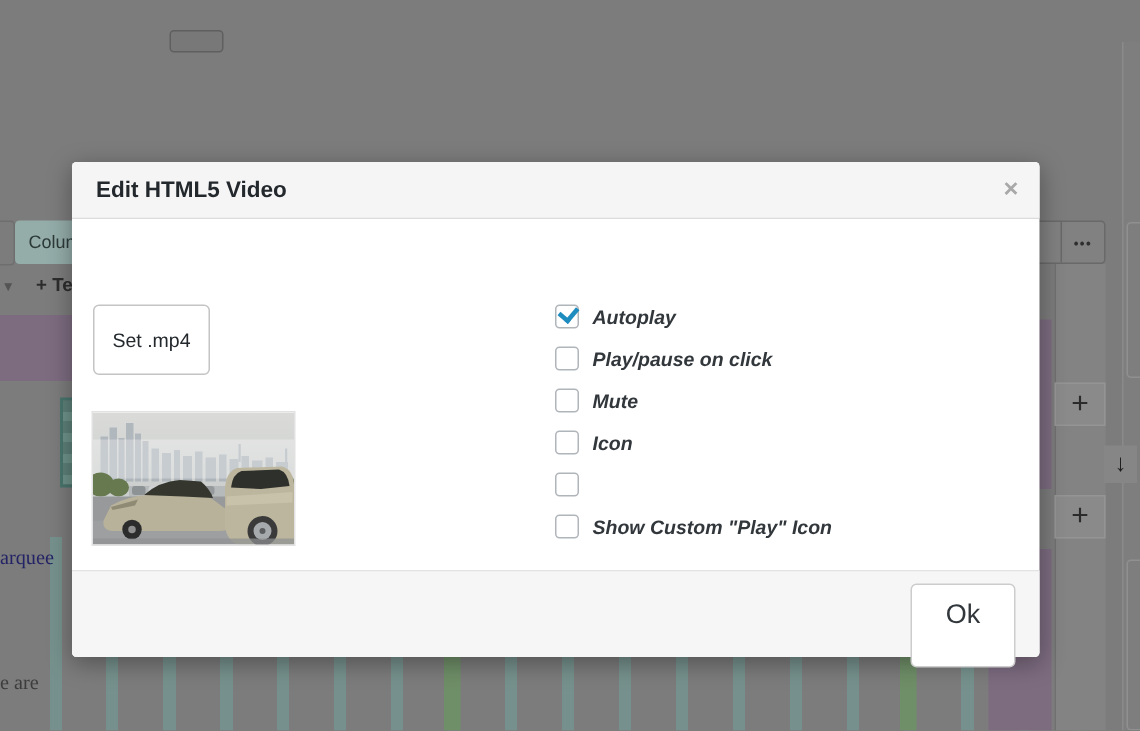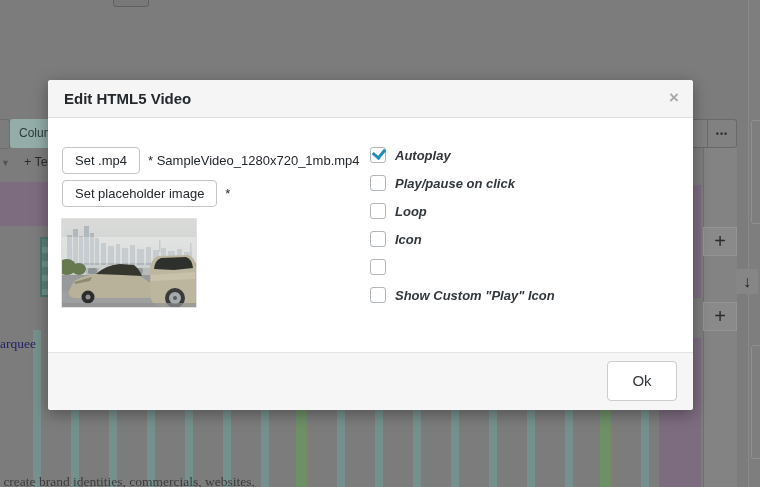--- a/index.html
+++ b/index.html
@@ -1,18 +1,18 @@
 <!DOCTYPE html>
 <html><head>
 <meta charset="utf-8">
 <style>
   html,body{margin:0;padding:0;background:#555;}
   #screen{position:relative;width:760px;height:487px;background:#7c7c7c;overflow:hidden;
           font-family:"Liberation Sans",sans-serif;-webkit-font-smoothing:antialiased;}
-  .abs{position:absolute;}
+  .abs{position:absolute;margin-top:28px;}
 
   
   #stripes{left:33px;top:330px;width:727px;height:157px;
            background:repeating-linear-gradient(90deg,#76918d 0 8px,transparent 8px 38px);}
   .green-stripe{top:330px;width:11px;height:157px;background:#6f8f68;}
   #purple-left{left:0;top:182px;width:48px;height:44px;background:#7d6b80;}
   #purple-right{left:659px;top:185px;width:42px;height:302px;background:#7d6b80;}
   #purple-gap{left:691px;top:298px;width:12px;height:40px;background:#7c7c7c;}
   #right-col{left:703px;top:148px;width:34px;height:339px;background:#838383;border-left:1px solid #707070;box-sizing:border-box;}
   .plus-box{left:703px;width:34px;height:29px;border:1px solid #949494;background:#8a8a8a;
@@ -23,52 +23,52 @@
                   color:#1f1f1f;font-size:16px;text-align:center;line-height:25px;}
   #more-group{left:680px;top:119px;width:57px;height:29px;border:1px solid #696969;border-radius:3px;background:#818181;display:flex;box-sizing:border-box;}
   #more-group .cell-a{width:26px;border-right:1px solid #696969;}
   #more-group .cell-b{flex:1;display:flex;align-items:center;justify-content:center;
                       color:#2e2e2e;font-size:9px;font-weight:bold;letter-spacing:1px;}
   #top-cut-button{left:113px;top:-8px;width:34px;height:13px;border:1px solid #5f5f5f;border-radius:3px;background:#787878;}
   #left-outline{left:-10px;top:119px;width:18px;height:28px;border:1px solid #6e6e6e;border-radius:3px;}
   #column-pill{left:10px;top:119px;width:46px;height:29px;background:#94ada9;border-radius:3px;
                color:#2c3a37;font-size:12px;line-height:29px;padding-left:9px;box-sizing:border-box;overflow:hidden;white-space:nowrap;}
   #caret{left:1px;top:158px;font-size:9px;color:#545454;}
-  #add-text{left:24px;top:155px;font-size:12.5px;font-weight:normal;color:#2c2c2c;white-space:nowrap;text-align:center;}
+  #add-text{left:24px;top:155px;font-size:12.5px;font-weight:bold;color:#2c2c2c;white-space:nowrap;text-align:center;}
   #mini-media{left:40px;top:237px;width:10px;height:56px;border:2px solid #49756e;
               background:repeating-linear-gradient(180deg,#5d8078 0 8px,#6e938a 8px 14px);}
   .code{font-family:Liberation Serif, serif;font-size:13.5px;line-height:15.5px;white-space:pre;}
   #code-tag{left:0;top:336px;color:#232366;}
   #para1{left:0;top:388px;color:#3c3c3c;}
   #para2{left:0;top:443px;color:#3c3c3c;}
 
   
   #modal{left:48px;top:80px;width:645px;height:330px;background:#fff;border-radius:3px;
          box-shadow:0 4px 16px rgba(0,0,0,.35);z-index:10;}
   #modal-header{position:absolute;left:0;right:0;top:0;height:37px;background:#f5f5f5;
                 border-bottom:1px solid #dcdcdc;border-radius:3px 3px 0 0;}
   #modal-title{position:absolute;left:16px;top:0;line-height:37px;font-size:15px;font-weight:bold;color:#23282d;}
   #modal-close{position:absolute;right:14px;top:0;line-height:36px;font-size:17px;font-weight:bold;color:#a8a8a8;cursor:pointer;}
   .wp-btn{background:#fff;border:1px solid #c4c4c4;border-radius:4px;font-size:13px;color:#23282d;
-          padding:5px 12px;font-family:"Liberation Sans",sans-serif;cursor:pointer;}
+          padding:15px 12px;font-family:"Liberation Sans",sans-serif;cursor:pointer;}
   #row-mp4{left:14px;top:67px;display:flex;align-items:center;gap:8px;}
   #row-placeholder{left:14px;top:100px;display:flex;align-items:center;gap:8px;}
   .file-label{font-size:13px;color:#23282d;}
   #thumb{left:14px;top:139px;width:134px;height:88px;outline:1px solid #e2e2e2;}
   #options{left:322px;top:67px;display:flex;flex-direction:column;gap:12px;}
   .option{display:flex;align-items:center;gap:9px;height:16px;cursor:pointer;font-style:italic;}
   .checkbox{width:16px;height:16px;border:1px solid #b0b5ba;border-radius:3px;background:#fff;
             position:relative;box-sizing:border-box;flex:0 0 16px;}
   .check-icon{position:absolute;left:2px;top:0px;width:9px;height:6px;
               border-left:3px solid #1e8cbe;border-bottom:3px solid #1e8cbe;transform:rotate(-50deg);}
   .option-label{font-size:13px;font-weight:bold;color:#32373c;white-space:nowrap;}
   #modal-footer{position:absolute;left:0;right:0;bottom:0;height:57px;background:#f6f6f6;
                 border-top:1px solid #e3e3e3;border-radius:0 0 3px 3px;}
-  #ok-button{position:absolute;right:16px;top:8px;width:70px;height:40px;background:#fff;border:1px solid #ccc;
-             border-radius:4px;font-size:15px;color:#32373c;text-align:center;line-height:38px;box-sizing:border-box;cursor:pointer;}
+  #ok-button{position:absolute;right:16px;top:8px;width:70px;height:56px;background:#fff;border:1px solid #ccc;
+             border-radius:4px;font-size:18px;color:#32373c;text-align:center;line-height:38px;box-sizing:border-box;cursor:pointer;}
 </style>
 </head>
 <body>
 
 <div id="screen">
 
   <div class="abs" id="stripes"></div>
   <div class="abs green-stripe" style="left:296px;"></div>
   <div class="abs green-stripe" style="left:600px;"></div>
 
@@ -100,42 +100,38 @@
 
   <div class="abs" id="top-cut-button"></div>
   <div class="abs" id="left-outline"></div>
   <div class="abs" id="column-pill"><span>Colum</span></div>
   <div class="abs" id="caret">▼</div>
   <div class="abs" id="add-text">+ Te</div>
   <div class="abs" id="mini-media"></div>
 
   <div class="abs code" id="code-tag">arquee</div>
   <div class="abs code" id="para1">
+    <div>e are</div>
   </div>
   <div class="abs code" id="para2">
     <div> create brand identities, commercials, websites,</div>
     
     
   </div>
 
   <div class="abs" id="modal">
     <div id="modal-header">
       <div id="modal-title">Edit HTML5 Video</div>
       <div id="modal-close">×</div>
     </div>
 
     <div class="abs" id="row-mp4">
       <button class="wp-btn">Set .mp4</button>
-      <span class="file-label">* SampleVideo_1280x720_1mb.mp4</span>
-    </div>
-
-    <div class="abs" id="row-placeholder">
-      <button class="wp-btn">Set placeholder image</button>
-      <span class="file-label">*</span>
-    </div>
+    </div>
+
 
     <div class="abs" id="thumb">
       <svg width="134" height="88" viewBox="0 0 134 88">
         <defs>
           <linearGradient id="sky" x1="0" y1="0" x2="0" y2="1">
             <stop offset="0" stop-color="#dadbd9"></stop>
               <stop offset="1" stop-color="#c9cdcc"></stop>
           </linearGradient>
         </defs>
         <rect x="0" y="0" width="134" height="58" fill="url(#sky)"></rect>
@@ -205,21 +201,21 @@
             <span class="check-icon"></span>
           </span>
         <span class="option-label">Autoplay</span>
       </div>
       <div class="option">
         <span class="checkbox"></span>
         <span class="option-label">Play/pause on click</span>
       </div>
       <div class="option">
         <span class="checkbox"></span>
-        <span class="option-label">Loop</span>
+        <span class="option-label">Mute</span>
       </div>
       <div class="option">
         <span class="checkbox"></span>
         <span class="option-label">Icon</span>
       </div>
       <div class="option">
         <span class="checkbox"></span>
       </div>
       <div class="option">
         <span class="checkbox"></span>

